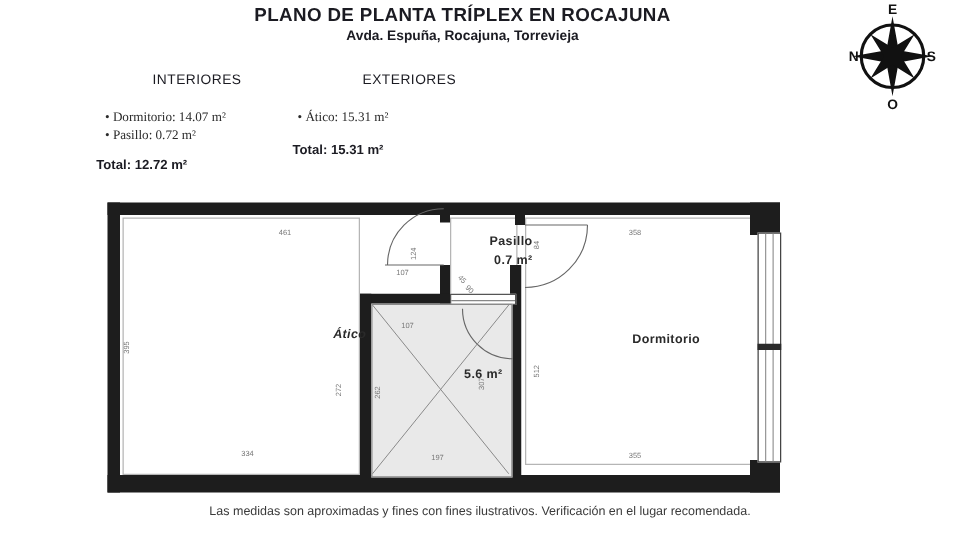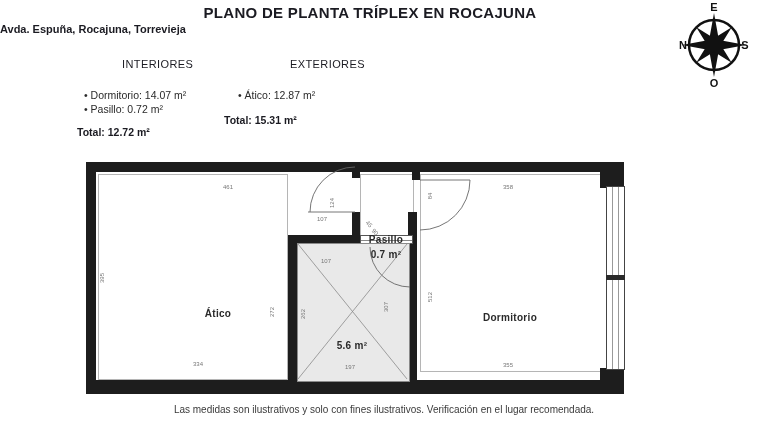--- a/index.html
+++ b/index.html
@@ -1,39 +1,39 @@
 <!DOCTYPE html>
 <html><head>
 <meta charset="utf-8">
 <style>
   html,body{margin:0;padding:0;}
   body{width:768px;height:431px;background:#ffffff;position:relative;overflow:hidden;
        font-family:"Liberation Sans",sans-serif;color:#222;}
   .title{position:absolute;top:4px;left:0;width:740px;text-align:center;
          font-size:15px;font-weight:bold;color:#1b1b22;letter-spacing:.3px;}
-  .subtitle{position:absolute;top:23px;left:0;width:740px;text-align:left;
+  .subtitle{position:absolute;top:23px;left:0;width:740px;text-align:center;
             font-size:11px;font-weight:bold;color:#1b1b22;}
   .colhead{position:absolute;font-size:11px;font-weight:normal;color:#1b1b22;letter-spacing:.4px;}
-  .bullets{position:absolute;font-size:10.5px;color:#2a2a2a;line-height:14px;}
+  .bullets{position:absolute;font-size:10.5px;color:#2a2a2a;line-height:14px;font-family:Liberation Serif, serif;}
   .bullets .bi::before{content:"•  ";}
   .total{position:absolute;font-size:10.5px;font-weight:bold;color:#1b1b22;}
   .footer{position:absolute;top:404px;left:0;width:768px;text-align:center;
           font-size:10px;color:#3a3a3a;}
   
   .plan{position:absolute;left:86px;top:162px;width:540px;height:234px;}
   .wall{position:absolute;background:#1d1d1d;}
   .faceline{position:absolute;border:1px solid #b5b5b5;}
   .sill{position:absolute;background:#fff;border:1px solid #555;}
   .sill .mid{position:absolute;left:0;top:50%;width:100%;height:0;border-top:1px solid #888;}
   .window{position:absolute;background:#fff;border:1px solid #444;}
   .window .pane{position:absolute;top:0;bottom:0;width:0;border-left:1px solid #999;}
   .window .sep{position:absolute;left:-1px;right:-1px;height:5px;background:#2a2a2a;}
   .stair{position:absolute;background:#e9e9e9;border:1px solid #8a8a8a;}
-  .room{position:absolute;text-align:center;font-weight:bold;color:#2a2a2a;
-        font-size:10px;line-height:15px;letter-spacing:.3px;margin-top:46px;}
+  .room{position:absolute;text-align:right;font-weight:bold;color:#2a2a2a;
+        font-size:10px;line-height:15px;letter-spacing:.3px;}
   .dim{position:absolute;font-size:6px;color:#777;transform:translate(-50%,-50%);white-space:nowrap;}
   .dim.v{transform:translate(-50%,-50%) rotate(-90deg);}
   .dim.d{transform:translate(-50%,-50%) rotate(45deg);}
   svg.overlay{position:absolute;left:0;top:0;}
   .compass{position:absolute;left:676px;top:2px;}
   .compass text{font-size:11px;font-weight:bold;fill:#111;
                 font-family:"Liberation Sans",sans-serif;text-anchor:middle;}
 </style>
 </head>
 <body>
@@ -54,24 +54,24 @@
 </svg>
 
 <div class="colhead" style="left:122px;top:58px;">INTERIORES</div>
 <div class="colhead" style="left:278px;top:58px;padding-left:12px;">EXTERIORES</div>
 
 <div class="bullets" style="left:84px;top:88px;">
   <div class="bi">Dormitorio: 14.07 m²</div>
   <div class="bi">Pasillo: 0.72 m²</div>
 </div>
 <div class="bullets" style="left:238px;top:88px;">
-  <div class="bi">Ático: 12.87 m²</div>
+  <div class="bi">Ático: 15.31 m²</div>
 </div>
 
-<div class="total" style="left:224px;top:114px;">Total: 15.31 m²</div>
+<div class="total" style="left:234px;top:114px;">Total: 15.31 m²</div>
 <div class="total" style="left:77px;top:126px;">Total: 12.72 m²</div>
 
 <div class="plan">
 
   <div class="faceline" style="left:12px;top:12px;width:188px;height:204px;"></div>
   <div class="faceline" style="left:334px;top:12px;width:186px;height:196px;"></div>
   <div class="faceline" style="left:274px;top:12px;width:52px;height:61px;"></div>
 
   <div class="wall" style="left:0;top:0;width:538px;height:10px;"></div>
   <div class="wall" style="left:0;top:0;width:10px;height:232px;"></div>
@@ -104,21 +104,21 @@
       <path d="M384,18 A50,50 0 0 1 334,68"></path>
       <line x1="334" y1="18" x2="384" y2="18"></line>
       <path d="M284,85 A40,40 0 0 0 324,125"></path>
     </g>
     <g stroke="#8a8a8a" stroke-width="0.8">
       <line x1="212" y1="82" x2="321" y2="217"></line>
       <line x1="321" y1="82" x2="212" y2="217"></line>
     </g>
   </svg>
 
-  <div class="room" style="left:82px;top:98px;width:100px;">
+  <div class="room" style="left:107px;top:98px;width:100px;font-style:italic;">
     <div>Ático</div>
   </div>
   <div class="room" style="left:260px;top:24px;width:80px;">
     <div>Pasillo</div>
     <div>0.7 m²</div>
   </div>
   <div class="room" style="left:374px;top:102px;width:100px;">
     <div>Dormitorio</div>
   </div>
   <div class="room" style="left:216px;top:130px;width:100px;">
@@ -136,13 +136,13 @@
   <div class="dim v" style="left:344px;top:34px;">84</div>
   <div class="dim" style="left:422px;top:25px;">358</div>
   <div class="dim v" style="left:344px;top:135px;">512</div>
   <div class="dim" style="left:422px;top:203px;">355</div>
   <div class="dim" style="left:240px;top:99px;">107</div>
   <div class="dim v" style="left:217px;top:152px;">262</div>
   <div class="dim v" style="left:300px;top:145px;">307</div>
   <div class="dim" style="left:264px;top:205px;">197</div>
 </div>
 
-<div class="footer">Las medidas son ilustrativos y solo con fines ilustrativos. Verificación en el lugar recomendada.</div>
+<div class="footer">Las medidas son aproximadas y fines con fines ilustrativos. Verificación en el lugar recomendada.</div>
 
 </body></html>

